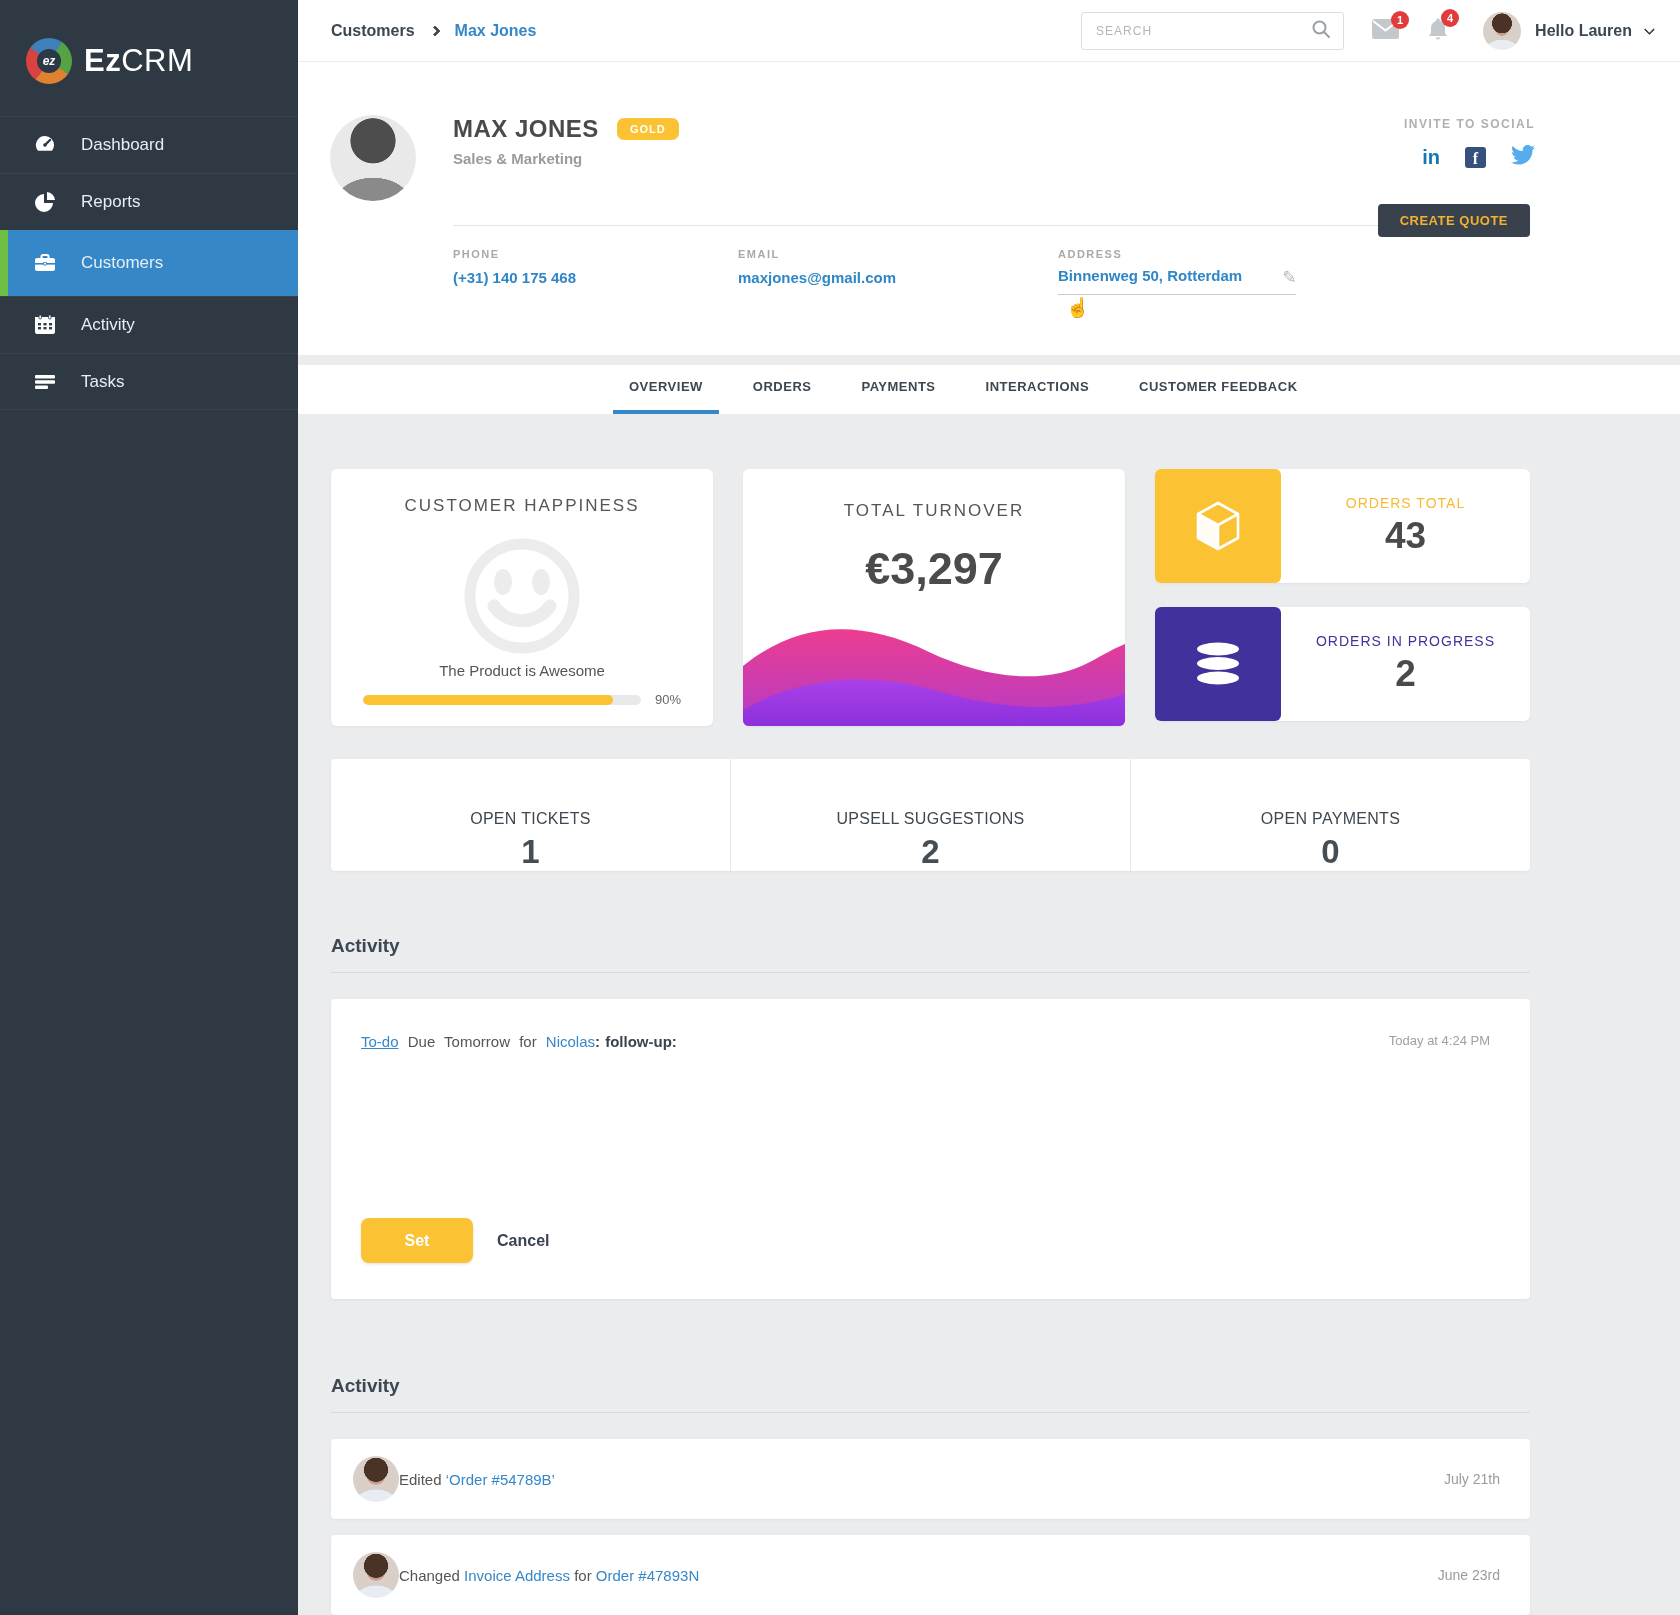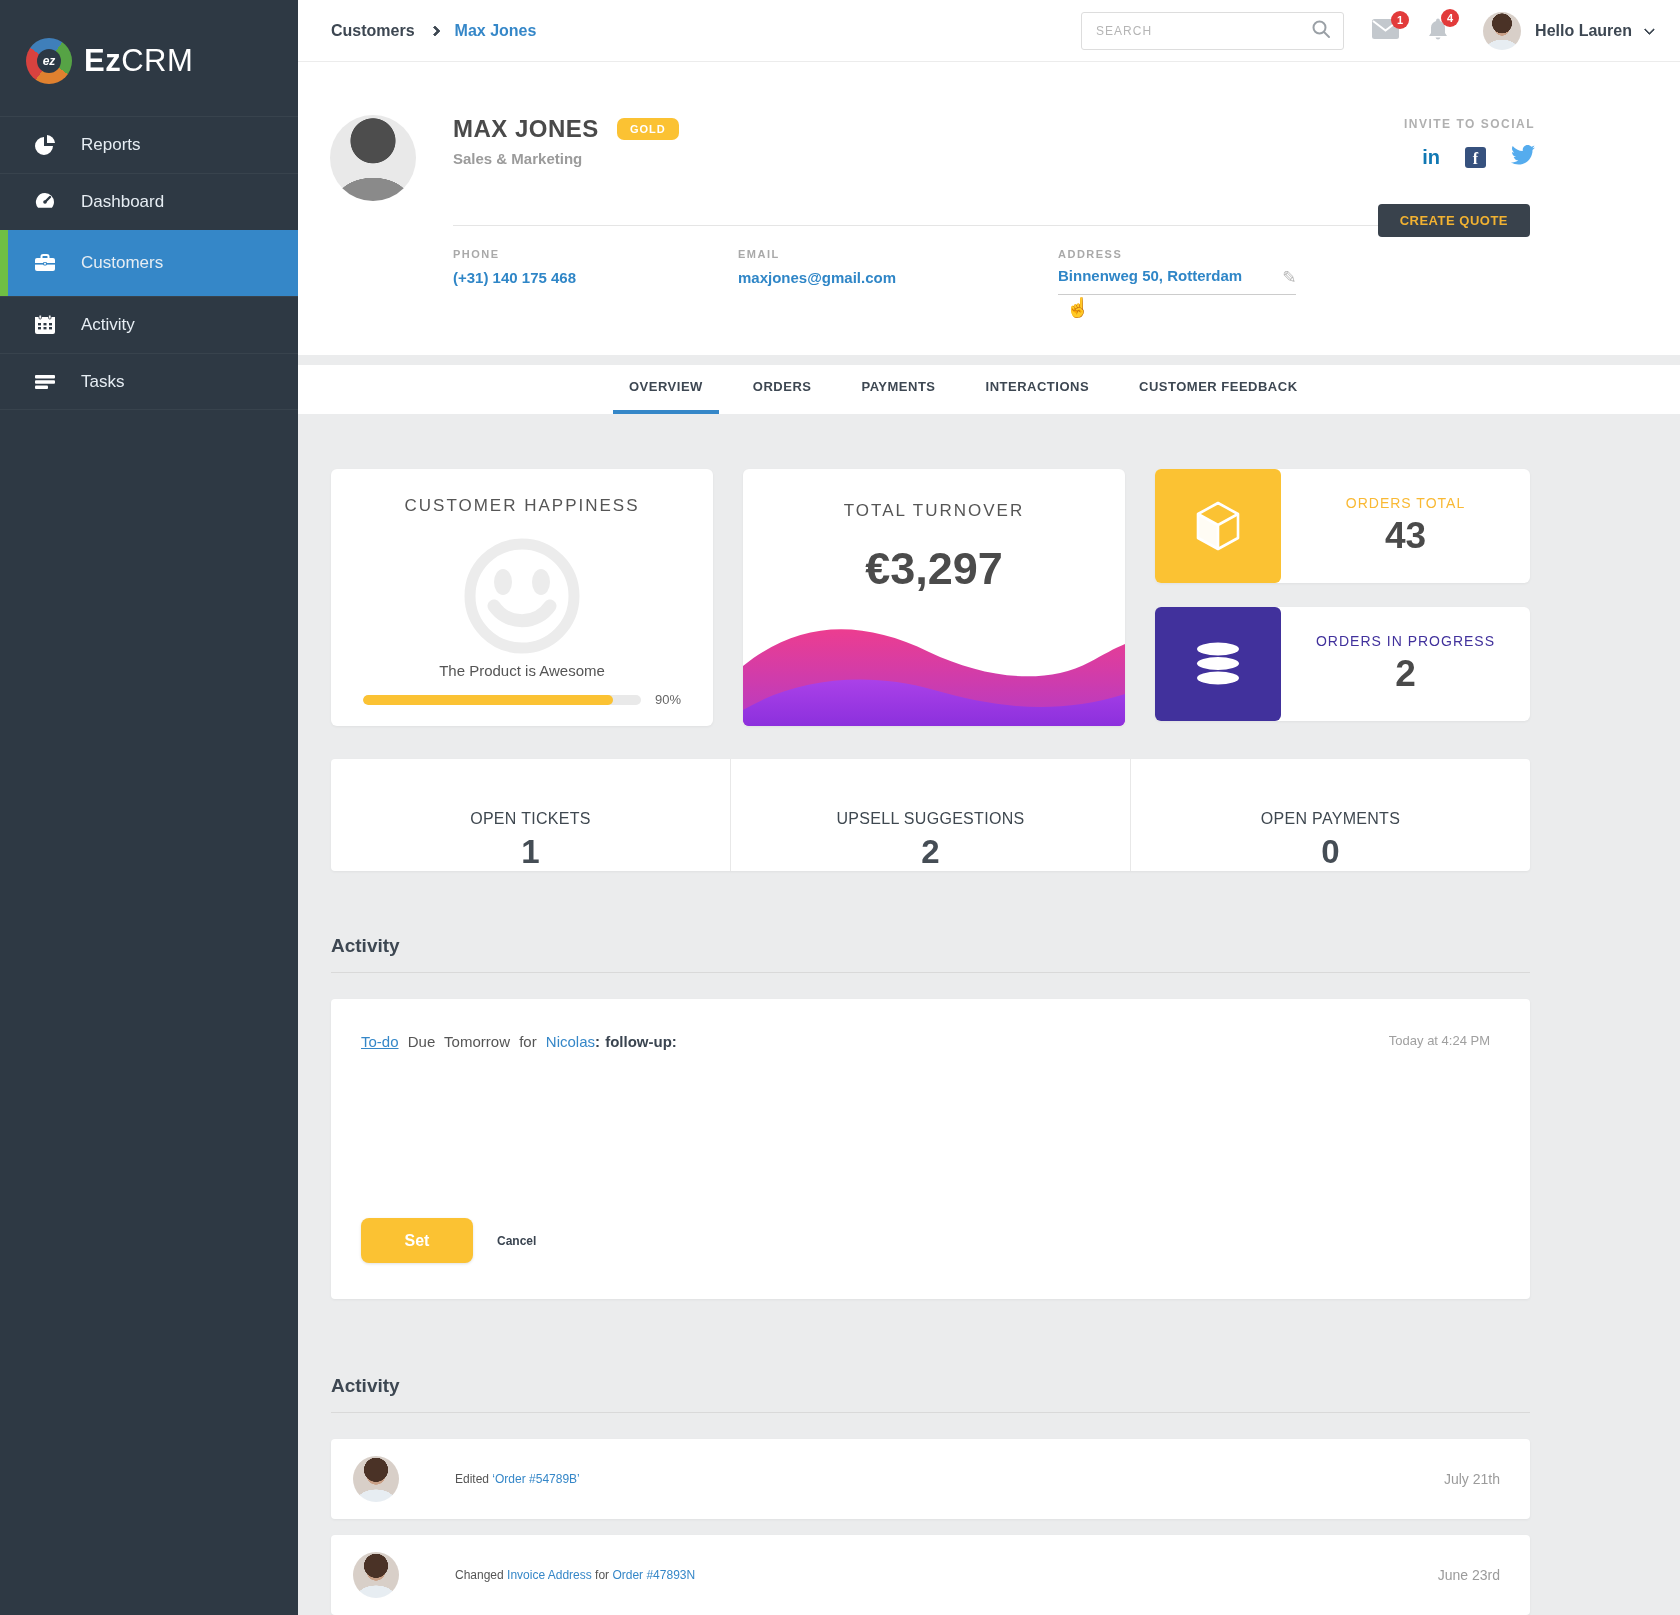--- a/index.html
+++ b/index.html
@@ -141,58 +141,58 @@
   .todo-line { display:flex; align-items:flex-start; }
   .todo-text { font-size:15px; color:#555; word-spacing:5px; }
   .todo-text .link { color:#3587c8; }
   .todo-text .link.u { text-decoration:underline; cursor:pointer; }
   .todo-text b { color:#3a4450; word-spacing:1px; }
   .todo-time { margin-left:auto; font-size:13px; color:#a0a0a0; }
   .todo-actions { display:flex; align-items:center; gap:24px; padding-left:0; }
   .set-btn { width:112px; height:45px; background:#fbc233; border:none; border-radius:8px; color:#fff;
     font-size:16px; font-weight:bold; cursor:pointer; box-shadow:0 1px 3px rgba(0,0,0,0.12);
     font-family:"Liberation Sans",sans-serif; }
-  .cancel-btn { font-size:12px; font-weight:bold; color:#3a4450; cursor:pointer; }
+  .cancel-btn { font-size:16px; font-weight:bold; color:#3a4450; cursor:pointer; }
 
   .log-row { background:#fff; border-radius:4px; box-shadow:0 1px 3px rgba(0,0,0,0.05); height:80px;
     display:flex; align-items:center; padding:0 30px 0 22px; margin-top:16px; }
   .log-row .avatar-sm { margin-left:0; width:46px; height:46px; }
-  .log-text { margin-left:56px; font-size:12px; color:#555; }
+  .log-text { font-size:15px; color:#555; }
   .log-text .link { color:#3587c8; cursor:pointer; }
   .log-date { margin-left:auto; font-size:14px; color:#9b9b9b; }
 </style>
 </head>
 <body>
 
 <div class="page">
 
   <aside class="sidebar">
     <div class="logo">
       <div class="logo-mark"></div>
       <div class="logo-text"><b>Ez</b><span>CRM</span></div>
     </div>
     <nav class="nav">
       <div class="nav-item">
         <span class="nicon">
           <svg width="22" height="22" viewBox="0 0 22 22">
-              <path d="M10 3a9 9 0 1 0 9 9h-9z" fill="#fff"></path>
-              <path d="M13 1a9 9 0 0 1 8 8h-8z" fill="#fff"></path>
+              <path d="M11 2a9 9 0 0 1 9 9c0 2.2-.8 4.2-2.1 5.8H4.1A9 9 0 0 1 11 2z" fill="#fff"></path>
+              <line x1="11" y1="11" x2="16" y2="6" stroke="#2e3944" stroke-width="2.4" stroke-linecap="round"></line>
+              <circle cx="11" cy="11" r="1.8" fill="#2e3944"></circle>
             </svg>
         </span>
-        <span>Reports</span>
+        <span>Dashboard</span>
       </div>
       <div class="nav-item">
         <span class="nicon">
           <svg width="22" height="22" viewBox="0 0 22 22">
-              <path d="M11 2a9 9 0 0 1 9 9c0 2.2-.8 4.2-2.1 5.8H4.1A9 9 0 0 1 11 2z" fill="#fff"></path>
-              <line x1="11" y1="11" x2="16" y2="6" stroke="#2e3944" stroke-width="2.4" stroke-linecap="round"></line>
-              <circle cx="11" cy="11" r="1.8" fill="#2e3944"></circle>
+              <path d="M10 3a9 9 0 1 0 9 9h-9z" fill="#fff"></path>
+              <path d="M13 1a9 9 0 0 1 8 8h-8z" fill="#fff"></path>
             </svg>
         </span>
-        <span>Dashboard</span>
+        <span>Reports</span>
       </div>
       <div class="nav-item active">
         <span class="nicon">
           <svg width="22" height="22" viewBox="0 0 22 22">
               <rect x="1" y="6" width="20" height="13" rx="2" fill="#fff"></rect>
               <path d="M7.5 6V4.5A1.5 1.5 0 0 1 9 3h4a1.5 1.5 0 0 1 1.5 1.5V6" fill="none" stroke="#fff" stroke-width="2"></path>
               <rect x="1" y="11" width="20" height="1.6" fill="#3587c8"></rect>
               <rect x="9.2" y="10" width="3.6" height="3.4" rx="0.8" fill="#3587c8"></rect>
               <rect x="10" y="10.8" width="2" height="1.8" rx="0.4" fill="#fff"></rect>
             </svg>

